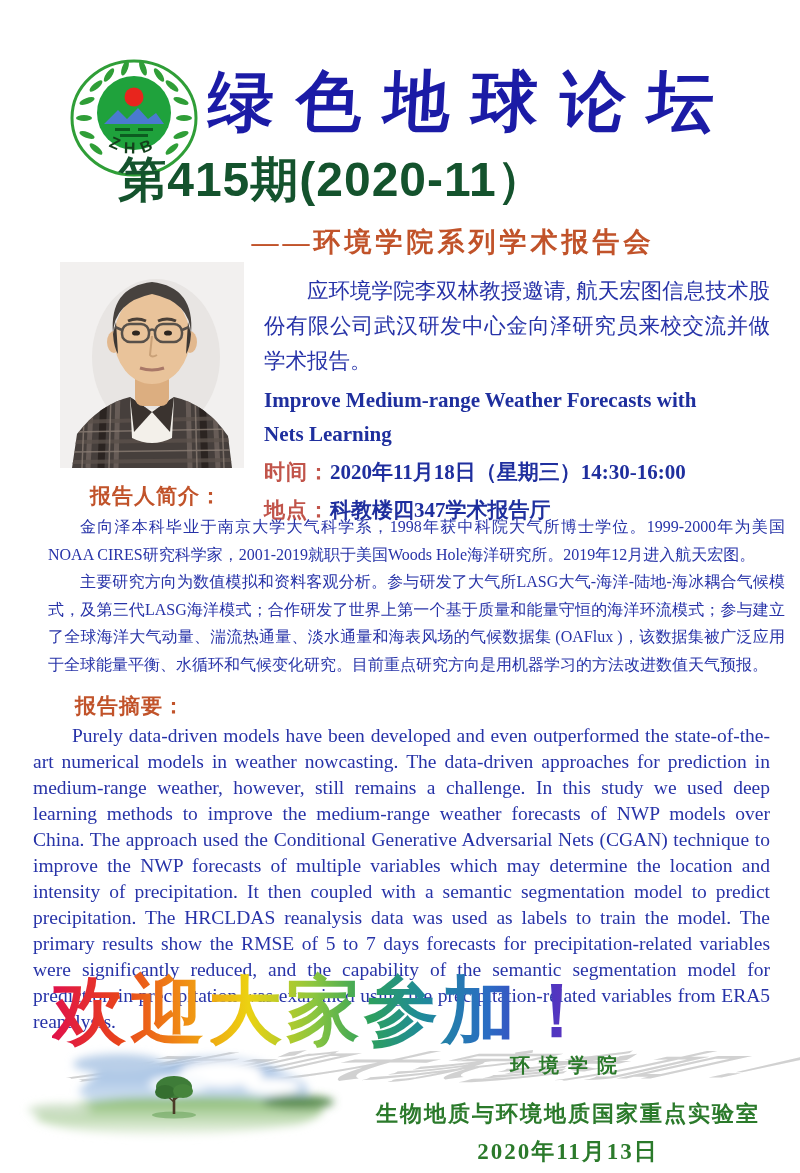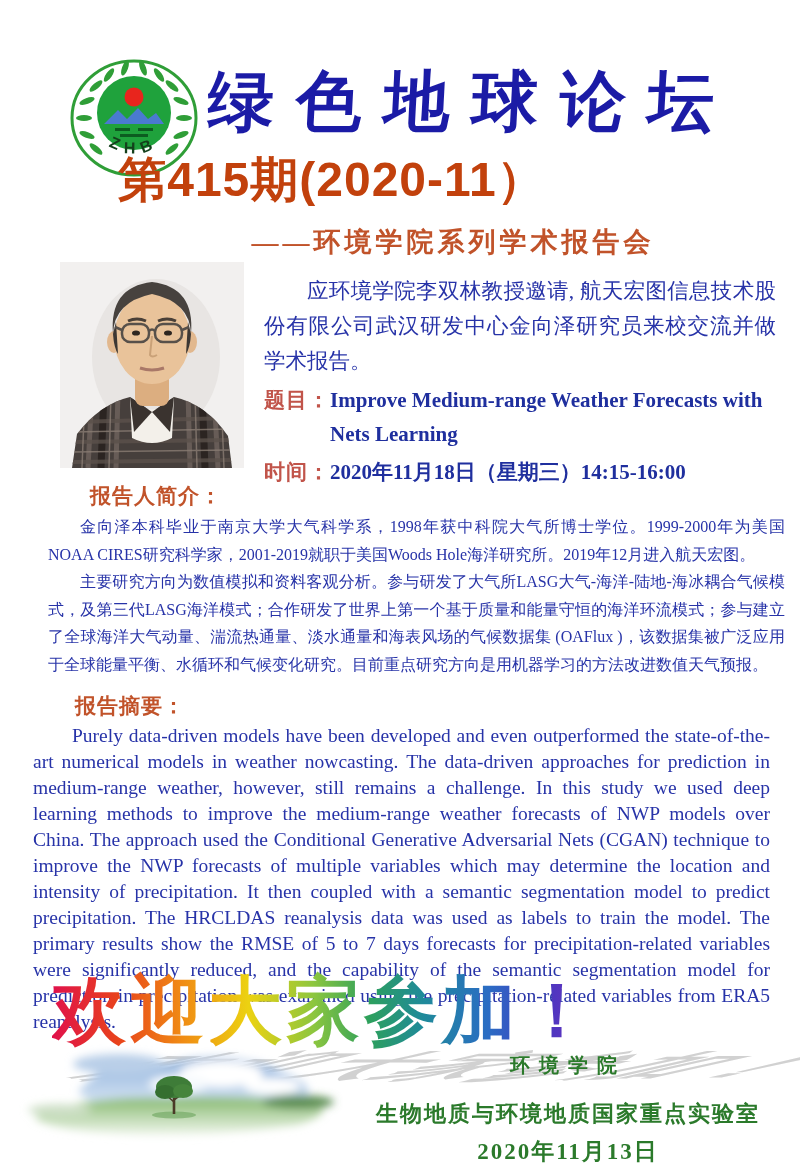--- a/index.html
+++ b/index.html
@@ -6,21 +6,21 @@
   .poster{position:relative;width:800px;height:1173px;background:#ffffff;overflow:hidden;
           font-family:"Liberation Serif",serif;}
 
   
   .logo{position:absolute;left:68px;top:58px;width:132px;height:120px;}
   .main-title{position:absolute;left:208px;top:50px;width:570px;height:104px;
               font-size:66px;font-weight:bold;color:#1b1ba6;letter-spacing:22px;
               white-space:nowrap;line-height:104px;transform:skewX(-3deg);}
   .issue{position:absolute;left:0;top:148px;width:664px;text-align:center;
          font-family:"Liberation Sans",sans-serif;font-size:48px;font-weight:bold;
-         color:#c2410c;letter-spacing:1px;}
+         color:#14532d;letter-spacing:1px;}
   .series{position:absolute;left:0;top:224px;width:800px;text-align:center;
           font-size:27px;font-weight:bold;color:#c1532a;letter-spacing:4px;
           transform:translateX(53px);}
 
   
   .intro{position:absolute;left:60px;top:262px;width:710px;display:flex;gap:20px;}
   .photo{width:184px;height:206px;flex:none;}
   .intro-right{flex:1;margin-top:12px;}
   .invite{margin:0;font-size:21.5px;line-height:35px;color:#2733a8;
           text-indent:2em;text-align:justify;}
@@ -159,26 +159,29 @@
         <line x1="122" y1="68" x2="129" y2="65" stroke="#57504a" stroke-width="2.5"></line>
         <ellipse cx="76" cy="71" rx="4" ry="2.6" fill="#2e2620"></ellipse>
         <ellipse cx="108" cy="71" rx="4" ry="2.6" fill="#2e2620"></ellipse>
         <path d="M92 74 L90 93 Q92 96 97 93" stroke="#c9a178" stroke-width="2" fill="none"></path>
         <path d="M80 106 Q92 110 104 106" stroke="#a97868" stroke-width="3" fill="none"></path>
       </svg>
     </div>
     <div class="intro-right">
       <p class="invite">应环境学院李双林教授邀请, 航天宏图信息技术股份有限公司武汉研发中心金向泽研究员来校交流并做学术报告。</p>
       <div class="field">
-        <span class="label">题目：</span>
         <span class="value wrapblock">Improve Medium-range Weather Forecasts with Nets Learning</span>
       </div>
       <div class="field">
         <span class="label">时间：</span>
-        <span class="value">2020年11月18日（星期三）14:15-16:00</span>
+        <span class="value">2020年11月18日（星期三）14:30-16:00</span>
+      </div>
+      <div class="field">
+        <span class="label">地点：</span>
+        <span class="value">科教楼四347学术报告厅</span>
       </div>
     </div>
   </div>
 
   <section class="sec sec-bio">
     <h2 class="sec-heading">报告人简介：</h2>
     <p>金向泽本科毕业于南京大学大气科学系，1998年获中科院大气所博士学位。1999-2000年为美国NOAA CIRES研究科学家，2001-2019就职于美国Woods Hole海洋研究所。2019年12月进入航天宏图。</p>
     <p>主要研究方向为数值模拟和资料客观分析。参与研发了大气所LASG大气-海洋-陆地-海冰耦合气候模式，及第三代LASG海洋模式；合作研发了世界上第一个基于质量和能量守恒的海洋环流模式；参与建立了全球海洋大气动量、湍流热通量、淡水通量和海表风场的气候数据集 (OAFlux )，该数据集被广泛应用于全球能量平衡、水循环和气候变化研究。目前重点研究方向是用机器学习的方法改进数值天气预报。</p>
   </section>
 

